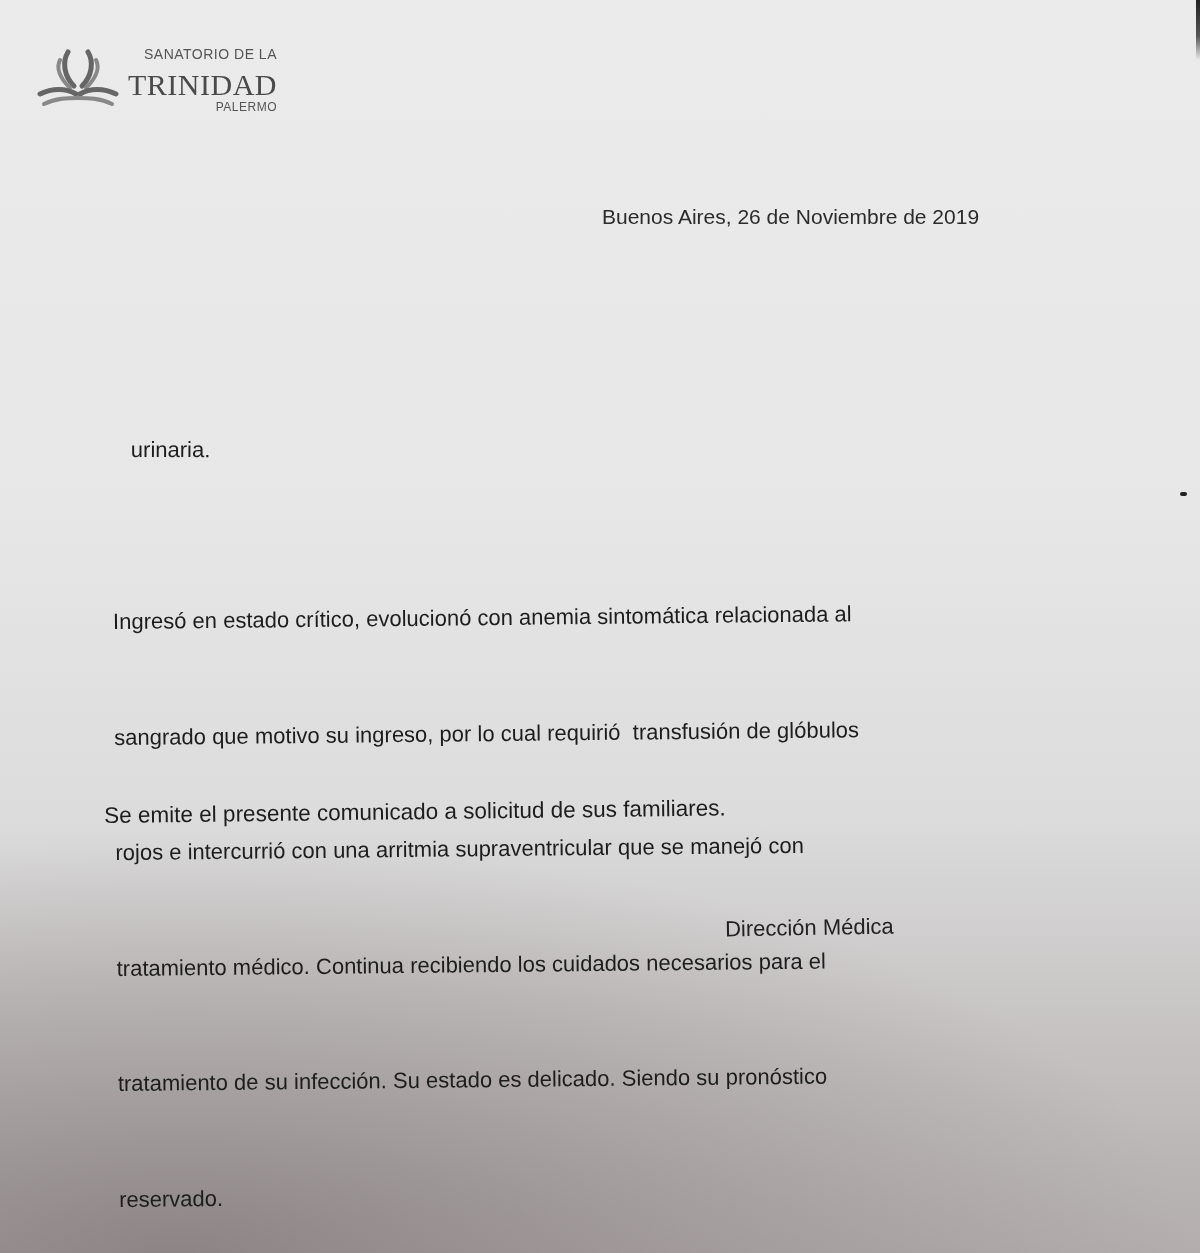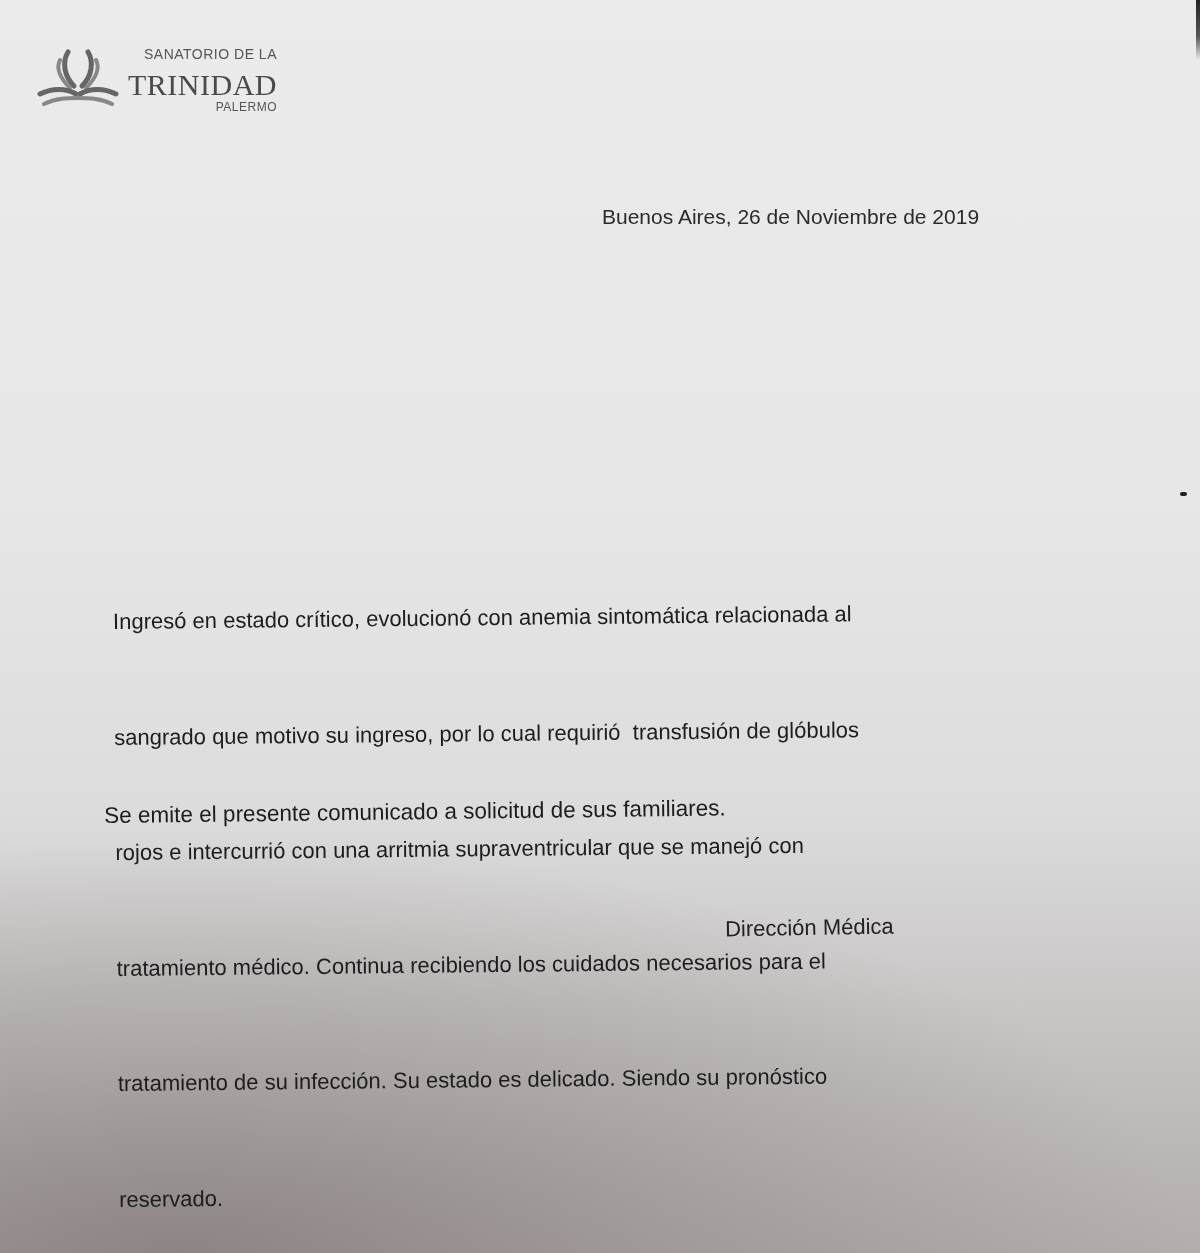--- a/index.html
+++ b/index.html
@@ -54,20 +54,21 @@
   <div class="logo-text">
     <div class="logo-line1">SANATORIO DE LA</div>
     <div class="logo-line2">TRINIDAD</div>
     <div class="logo-line3">PALERMO</div>
   </div>
 </div>
 
 <div class="date">Buenos Aires, 26 de Noviembre de 2019</div>
 
 <div class="para p1">
+  <div>urinaria.</div>
 </div>
 
 <div class="para p2">
   <div>Ingresó en estado crítico, evolucionó con anemia sintomática relacionada al</div>
   <div>sangrado que motivo su ingreso, por lo cual requirió  transfusión de glóbulos</div>
   <div>rojos e intercurrió con una arritmia supraventricular que se manejó con</div>
   <div>tratamiento médico. Continua recibiendo los cuidados necesarios para el</div>
   <div>tratamiento de su infección. Su estado es delicado. Siendo su pronóstico</div>
   <div>reservado.</div>
 </div>

